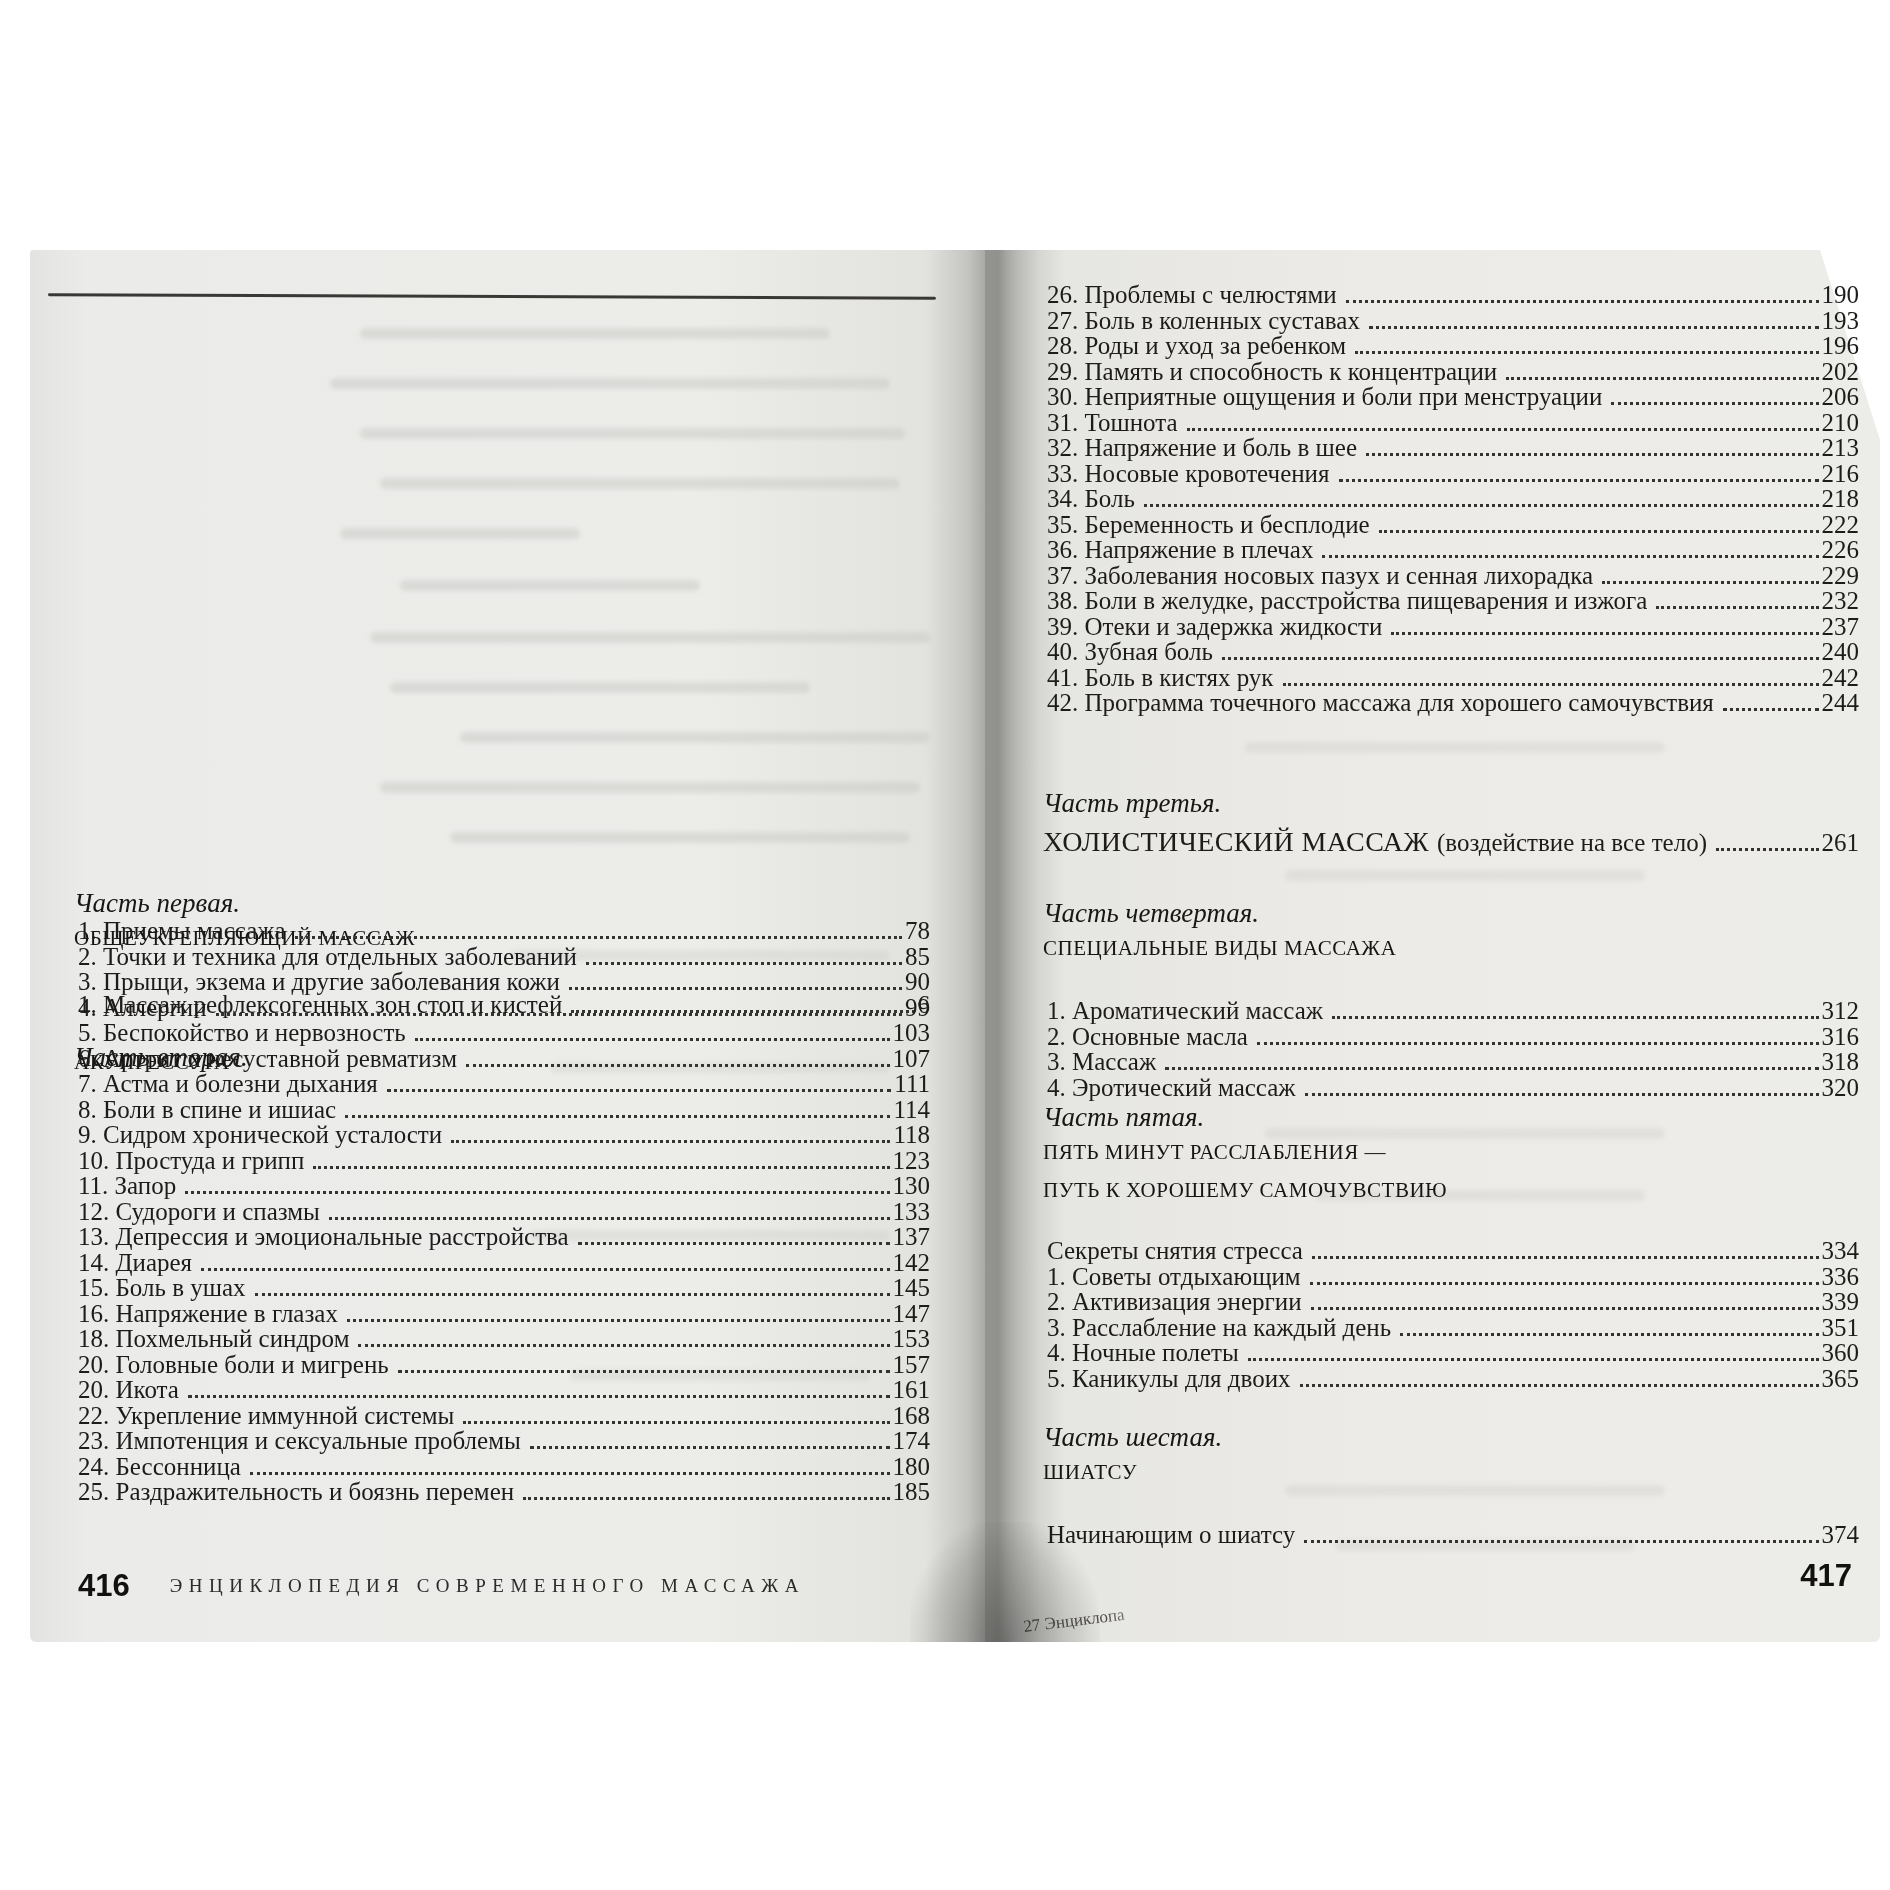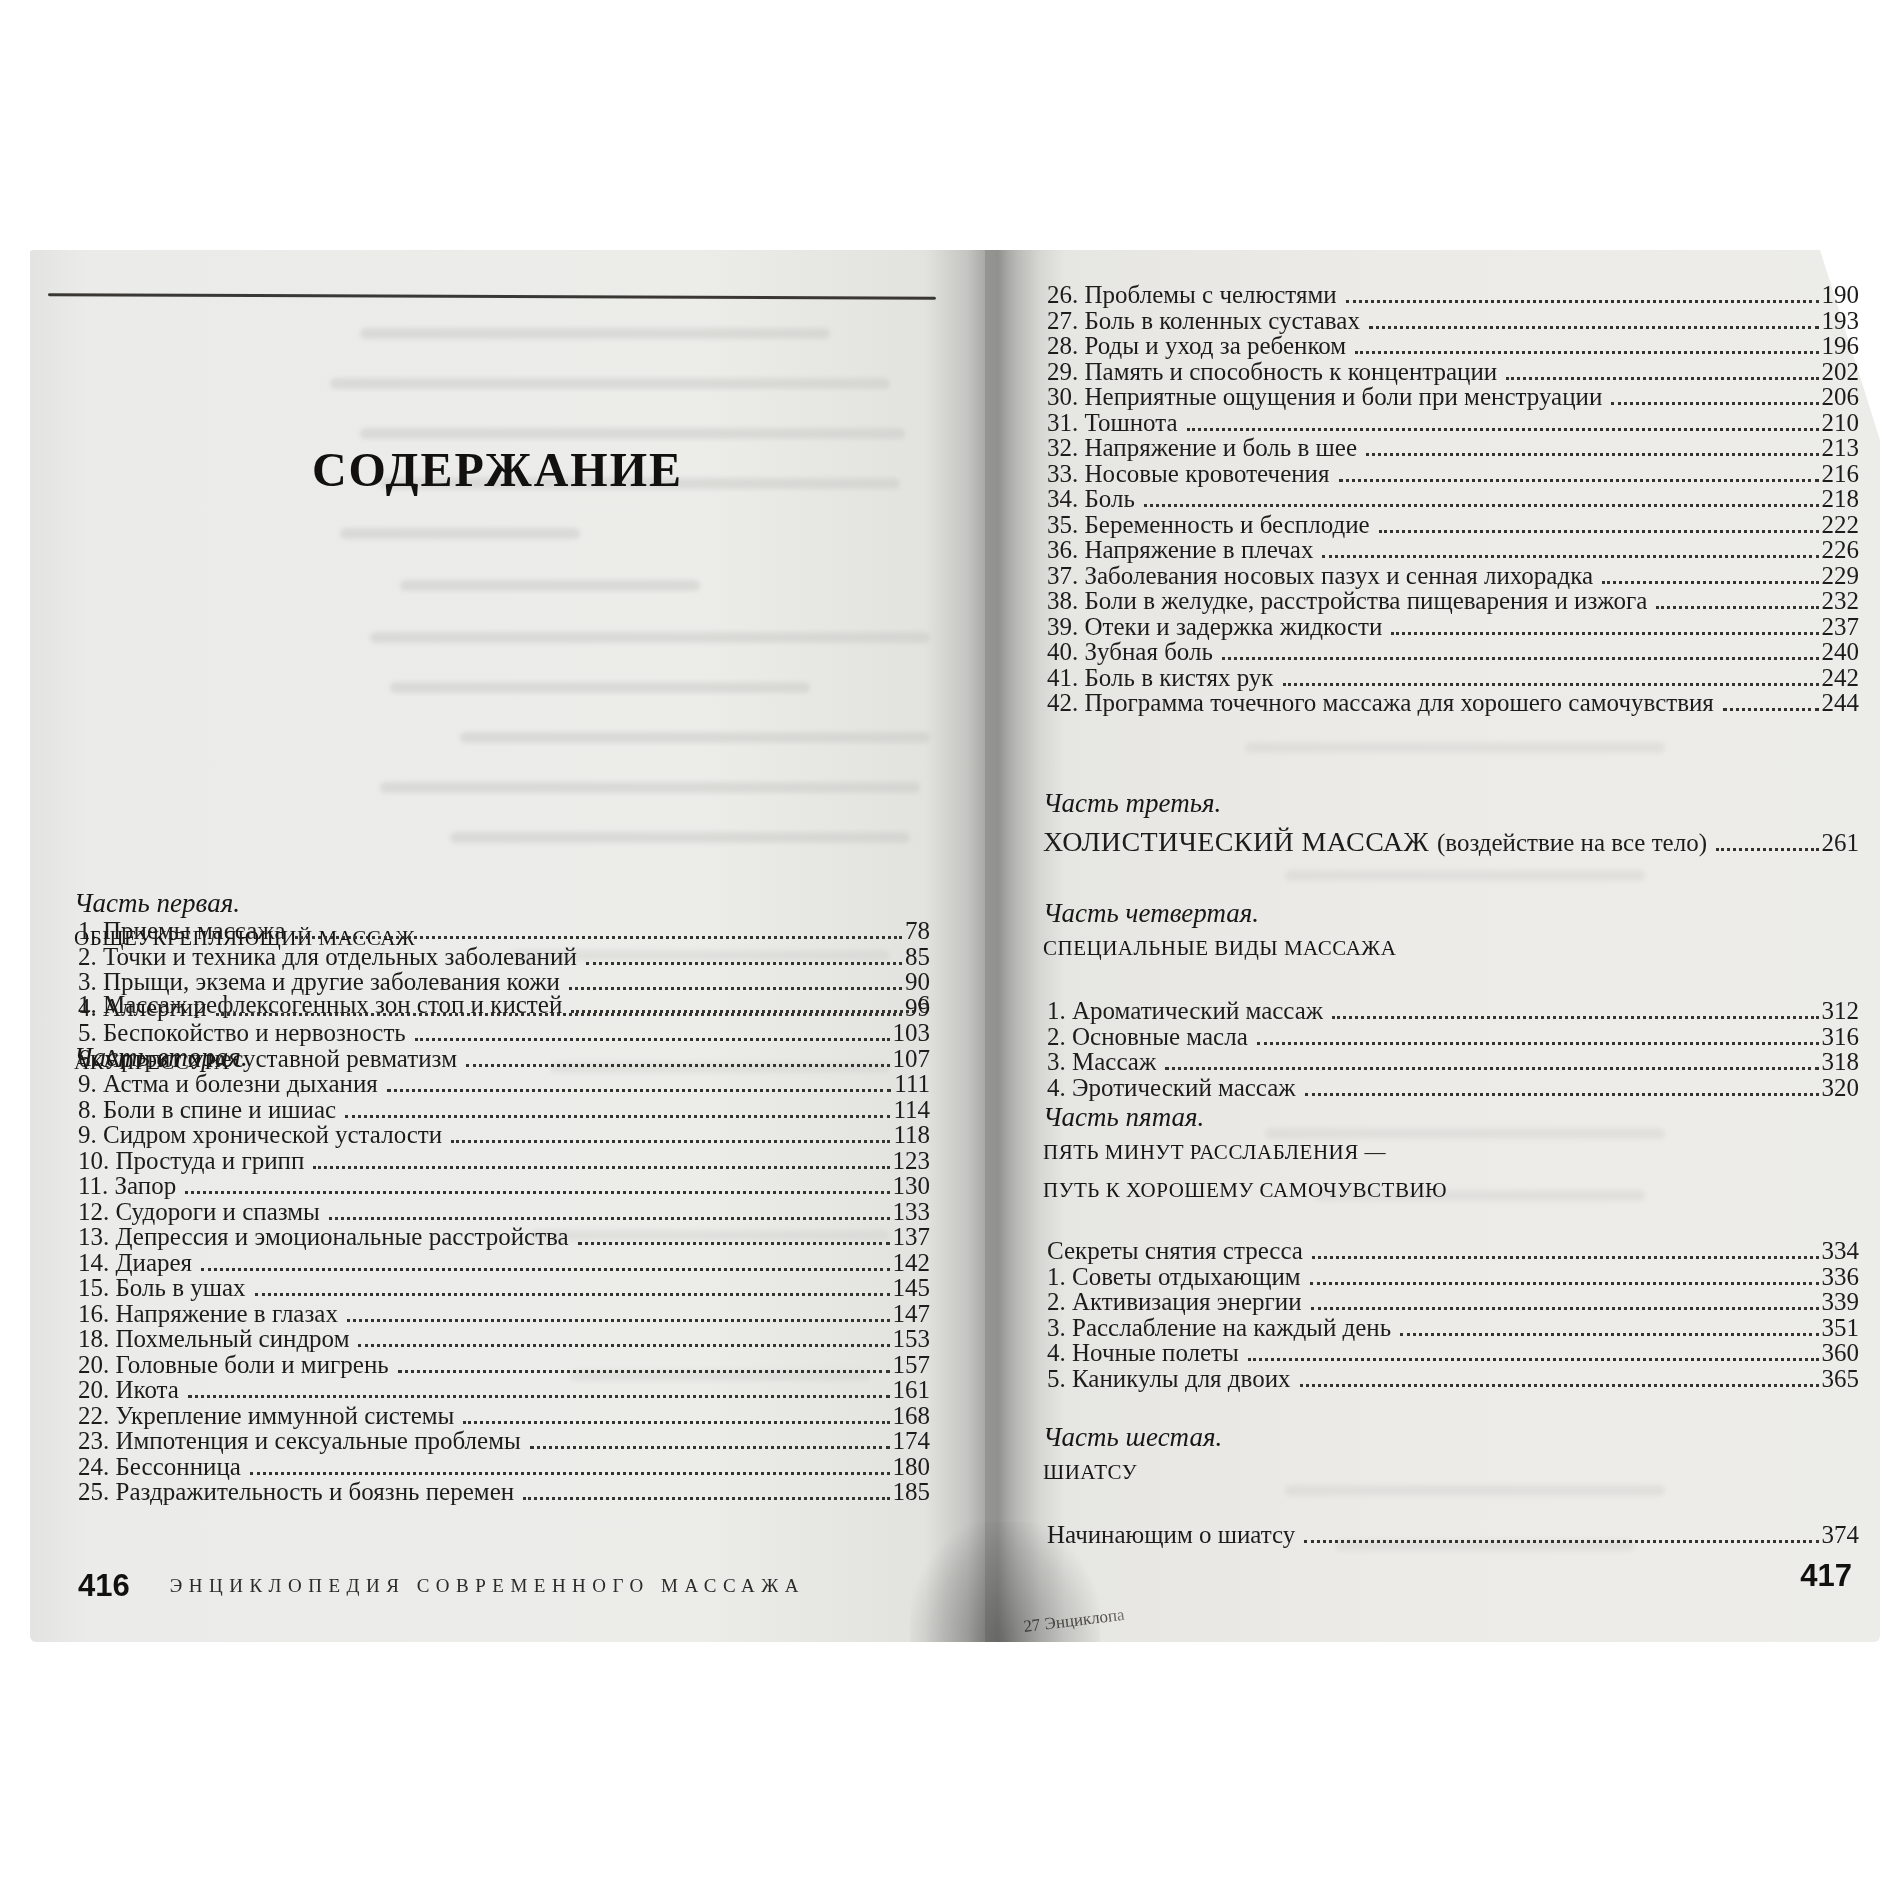--- a/index.html
+++ b/index.html
@@ -69,21 +69,20 @@
       <div class="ghost" style="left:340px;top:382px;width:560px"></div>
       <div class="ghost" style="left:360px;top:432px;width:420px"></div>
       <div class="ghost" style="left:430px;top:482px;width:470px"></div>
       <div class="ghost" style="left:350px;top:532px;width:540px"></div>
       <div class="ghost" style="left:420px;top:582px;width:460px"></div>
       <div class="ghost lite" style="left:480px;top:700px;width:380px"></div>
       <div class="ghost lite" style="left:520px;top:812px;width:340px"></div>
       <div class="ghost lite" style="left:500px;top:980px;width:360px"></div>
       <div class="ghost lite" style="left:540px;top:1120px;width:300px"></div>
 
-      <div class="lp-title">СОДЕРЖАНИЕ</div>
 
       <div class="part-label" style="left:44px;top:638px">Часть первая.</div>
       <div class="part-heading" style="left:44px;top:676px">ОБЩЕУКРЕПЛЯЮЩИЙ МАССАЖ</div>
       <div class="toc-list" style="left:48px;top:742px;width:852px">
           <div class="toc-row">
             <span class="t">1. Массаж рефлексогенных зон стоп и кистей</span>
             <span class="dots"></span>
             <span class="pg">6</span>
           </div>
         </div>
@@ -115,21 +114,21 @@
             <span class="t">5. Беспокойство и нервозность</span>
             <span class="dots"></span>
             <span class="pg">103</span>
           </div>
           <div class="toc-row">
             <span class="t">6. Артрит и несуставной ревматизм</span>
             <span class="dots"></span>
             <span class="pg">107</span>
           </div>
           <div class="toc-row">
-            <span class="t">9. Астма и болезни дыхания</span>
+            <span class="t">7. Астма и болезни дыхания</span>
             <span class="dots"></span>
             <span class="pg">111</span>
           </div>
           <div class="toc-row">
             <span class="t">8. Боли в спине и ишиас</span>
             <span class="dots"></span>
             <span class="pg">114</span>
           </div>
           <div class="toc-row">
             <span class="t">9. Сидром хронической усталости</span>

